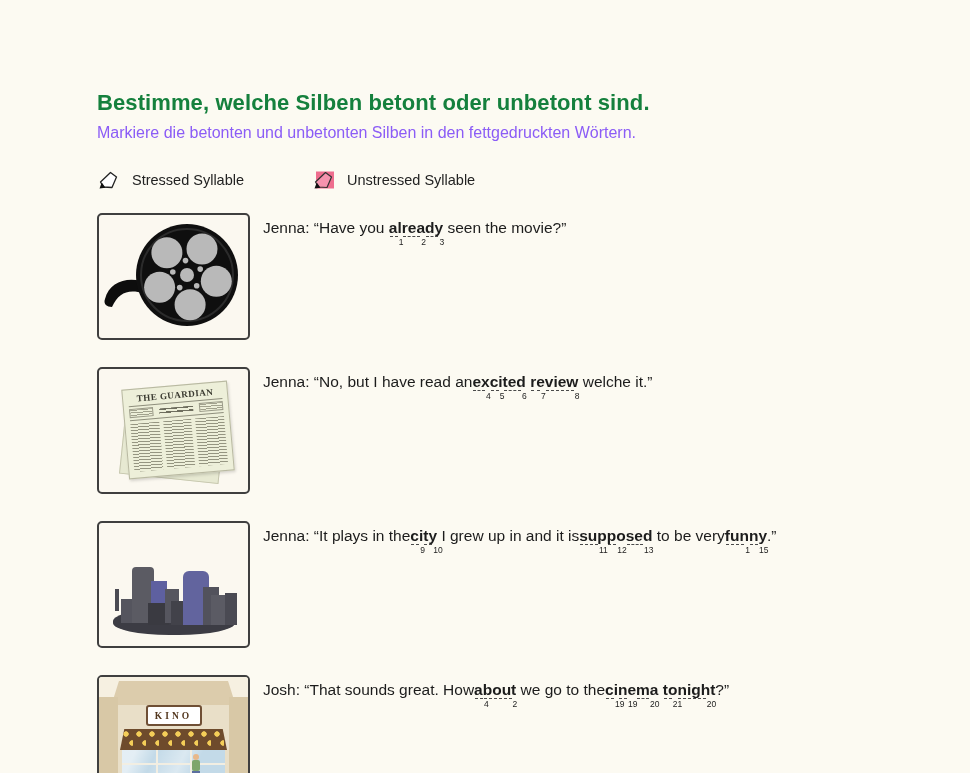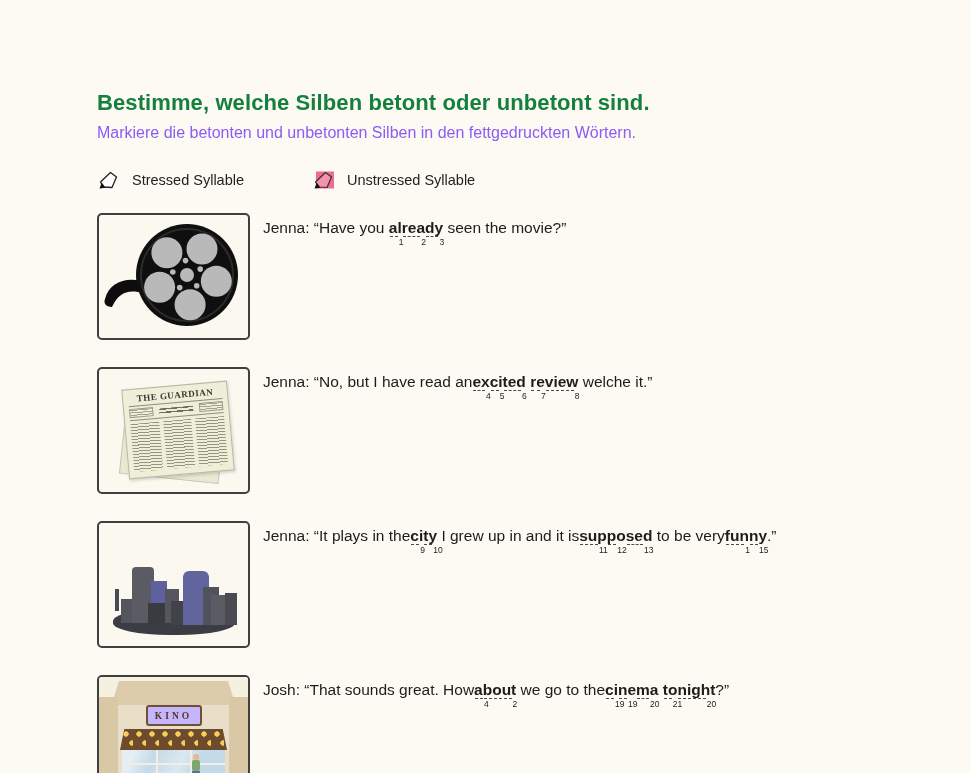--- a/index.html
+++ b/index.html
@@ -71,21 +71,21 @@
   .win{background-image:repeating-linear-gradient(to bottom,rgba(15,15,20,.5) 0 2px,transparent 2px 6px);}
 
   
   .cine-wrap{position:absolute;inset:0;background:#F6F0E1;}
   .cine-wall{position:absolute;top:20px;bottom:0;width:19px;background:#D8C8A6;}
   .cine-wall.l{left:0;} .cine-wall.r{right:0;}
   .cine-header{position:absolute;left:8px;right:8px;top:4px;height:38px;background:#DCCCAC;
     clip-path:polygon(0 100%,9% 0,91% 0,100% 100%);}
   .cine-panel{position:absolute;left:19px;right:19px;top:28px;bottom:0;background:#E9DFC8;}
   .cine-sign{position:absolute;left:50%;top:28px;transform:translateX(-50%);
-    width:52px;height:17px;border:2px solid #6F4F35;border-radius:3px;background:#c4b5fd;
+    width:52px;height:17px;border:2px solid #6F4F35;border-radius:3px;background:#ffffff;
     display:flex;align-items:center;justify-content:center;
     font-family:"Liberation Serif", serif;font-weight:700;font-size:9.5px;
     letter-spacing:3px;color:#54381f;}
   .cine-marquee{position:absolute;left:21px;right:21px;top:52px;height:21px;background:#6E4B2C;
     clip-path:polygon(4% 0,96% 0,100% 100%,0 100%);
     background-image:radial-gradient(circle at 6px 5px,#F4CE58 2.4px,transparent 3px),
                      radial-gradient(circle at 12px 14px,#F4CE58 2.4px,transparent 3px);
     background-size:13px 21px;background-color:#6E4B2C;}
   .cine-windows{position:absolute;left:23px;right:23px;top:73px;height:30px;background:#C3DAE8;
     background-image:linear-gradient(115deg,rgba(255,255,255,.55) 12%,transparent 30%,rgba(255,255,255,.4) 55%,transparent 70%);}

